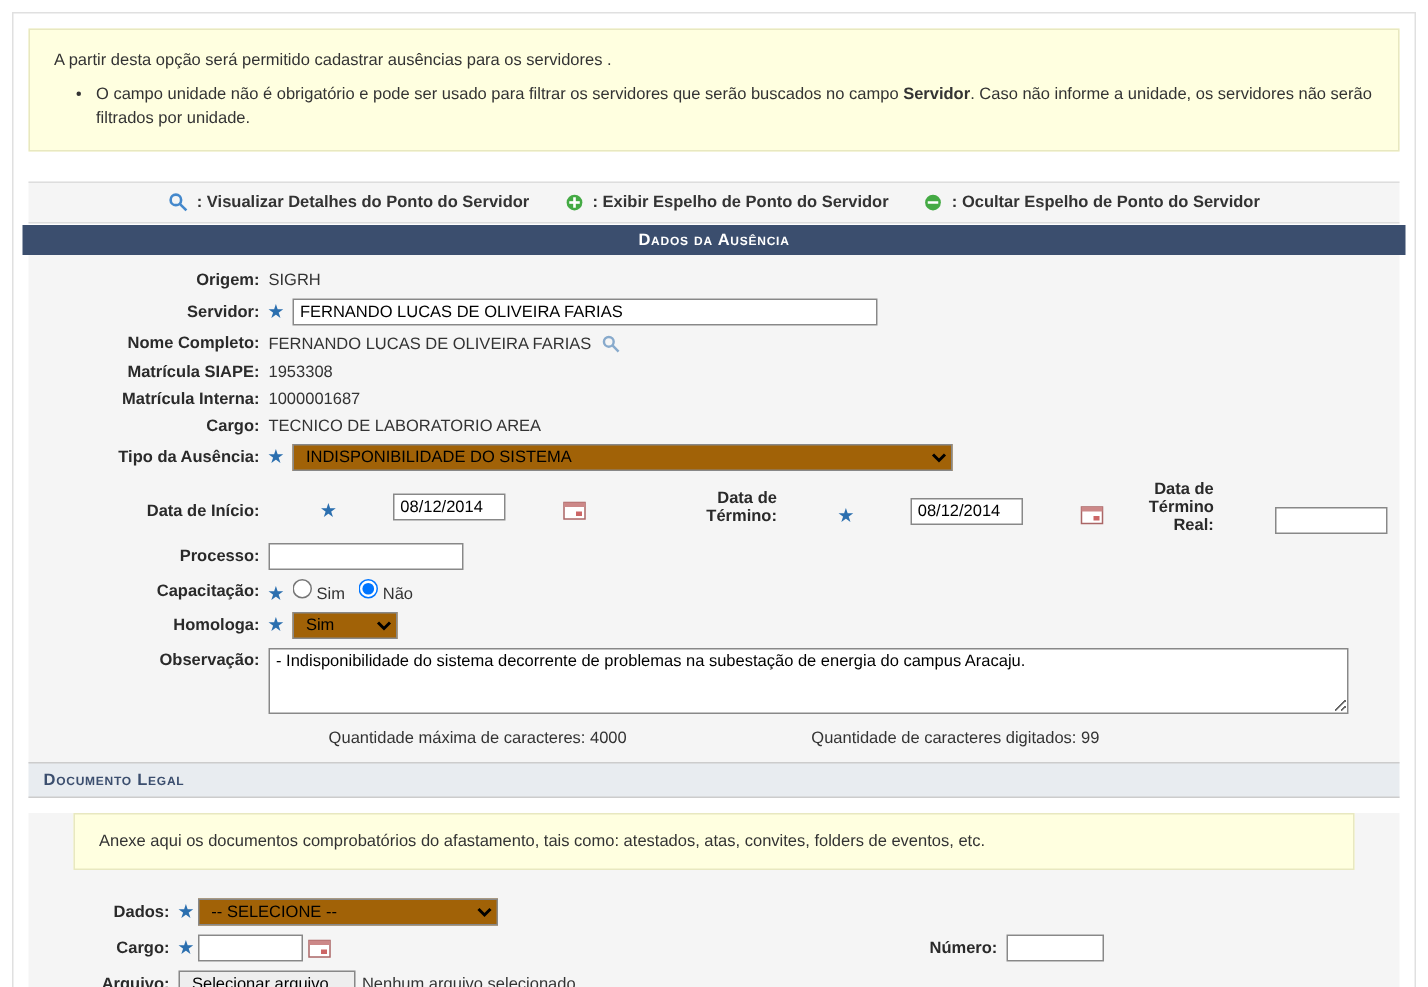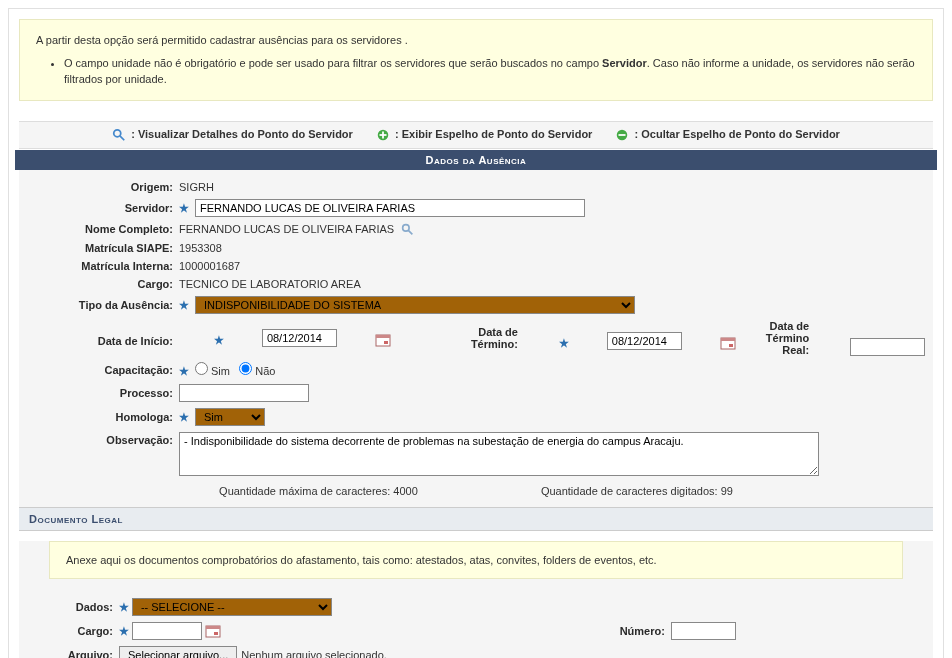--- a/index.html
+++ b/index.html
@@ -126,21 +126,21 @@
 }
 .cal-icon {
   display: inline-block;
   width: 16px;
   height: 14px;
   vertical-align: middle;
   margin-left: 3px;
   cursor: pointer;
 }
 textarea.text-input {
-  width: 640px;
+  width: 720px;
   height: 44px;
   resize: both;
 }
 .char-count {
   text-align: center;
   font-size: 11px;
   padding: 4px 0 2px 0;
   color: #333;
 }
 .char-count span {
@@ -315,35 +315,35 @@
           <svg width="16" height="14" viewBox="0 0 16 14">
               <rect x="1" y="2" width="14" height="11" fill="#fff" stroke="#a66" stroke-width="1"></rect>
               <rect x="1" y="2" width="14" height="3" fill="#c88"></rect>
               <rect x="9" y="8" width="4" height="3" fill="#c66"></rect>
             </svg>
         </span>
       </div>
     </div>
 
     <div class="form-row">
+      <div class="form-label">Processo:</div>
+      <div class="form-value">
+        <input type="text" class="text-input" style="width: 130px;" value="">
+      </div>
+    </div>
+
+    <div class="form-row">
       <div class="form-label">Capacitação:</div>
       <div class="form-value">
         <span class="required-star">★</span>
         <input type="radio" name="cap" style="">
         <span>Sim</span>
         &nbsp;
         <input type="radio" name="cap" checked="" style="">
         <span>Não</span>
-      </div>
-    </div>
-
-    <div class="form-row">
-      <div class="form-label">Processo:</div>
-      <div class="form-value">
-        <input type="text" class="text-input" style="width: 130px;" value="">
       </div>
     </div>
 
     <div class="form-row">
       <div class="form-label">Homologa:</div>
       <div class="form-value">
         <span class="required-star">★</span>
         <select class="select-input" style="width:70px">
           <option>Sim</option>
         </select>

